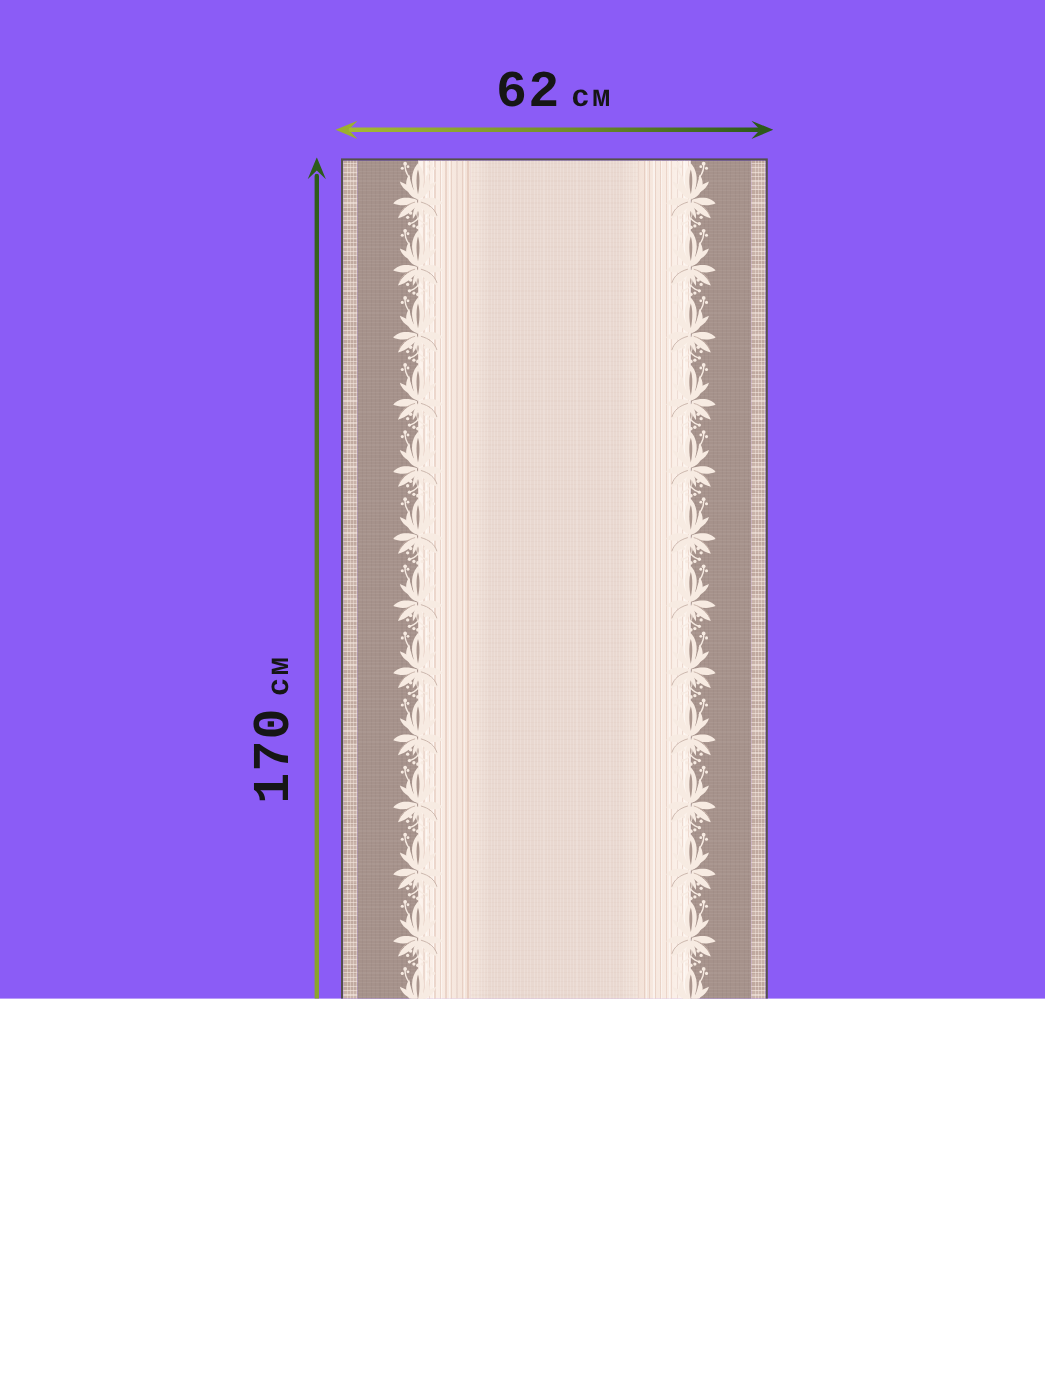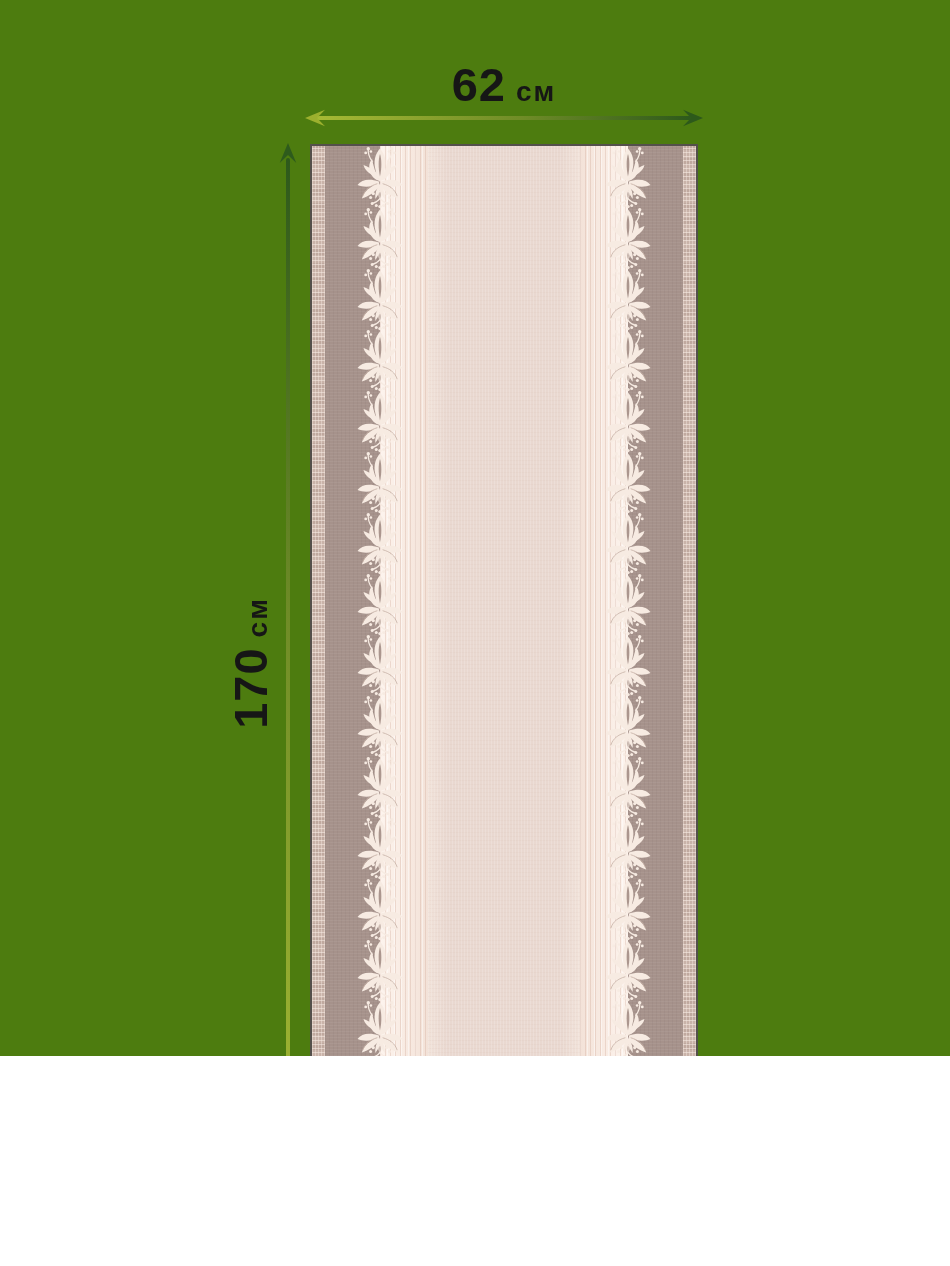--- a/index.html
+++ b/index.html
@@ -1,18 +1,18 @@
 <!DOCTYPE html>
 <html><head>
 <meta charset="utf-8">
 <style>
   html,body{margin:0;padding:0;background:#ffffff;}
   .stage{
-    position:relative;width:950px;height:1056px;background:#4d7c0f;overflow:hidden;
-    font-family:Liberation Sans, sans-serif;
+    position:relative;width:950px;height:908px;background:#8b5cf6;overflow:hidden;
+    font-family:Liberation Mono, monospace;
   }
   
   .dim-label{color:#161616;font-weight:700;white-space:nowrap;}
   .dim-label .big{font-size:47px;letter-spacing:1px;}
   .dim-label .unit{font-size:28px;letter-spacing:2px;margin-left:10px;}
   .top-label{position:absolute;left:310px;width:388px;top:60px;height:50px;
     text-align:center;line-height:50px;}
   .side-label{position:absolute;left:141px;top:636px;width:220px;height:54px;
     transform:rotate(-90deg);text-align:center;line-height:54px;}
   

